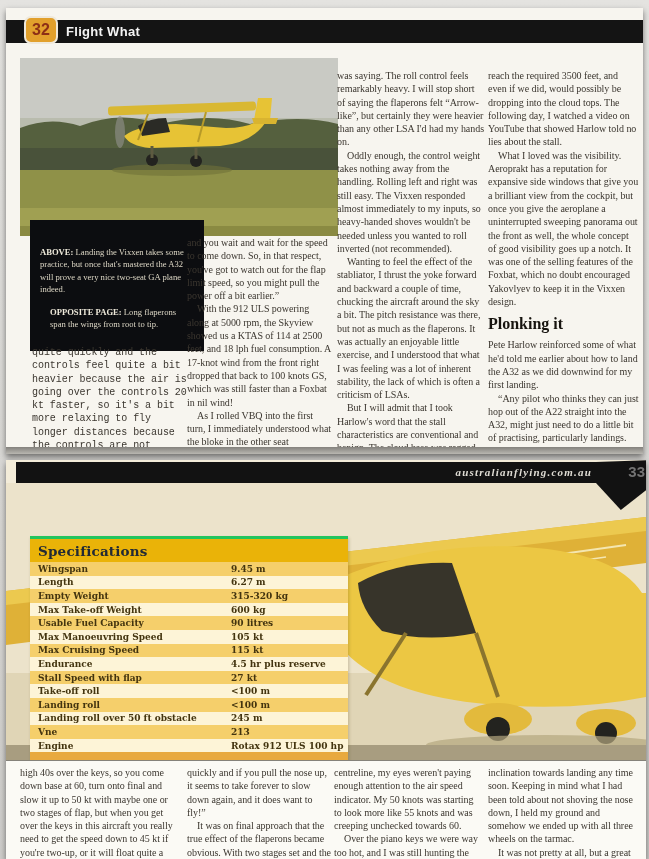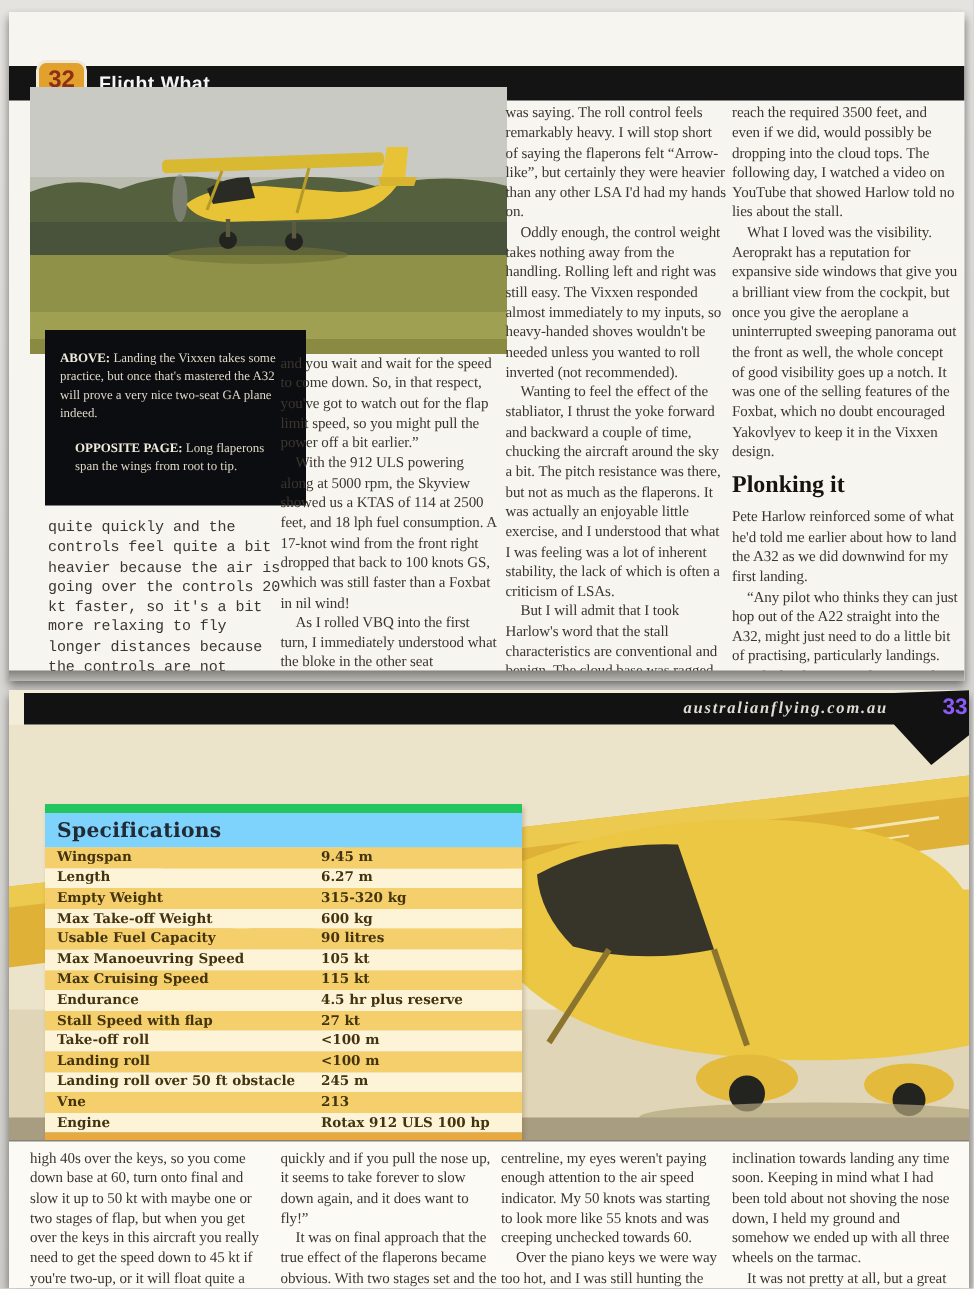--- a/index.html
+++ b/index.html
@@ -4,30 +4,30 @@
 <style>
   html,body{margin:0;padding:0;background:#c9c8c4;}
   #canvas{position:relative;width:649px;height:859px;overflow:hidden;
           background:linear-gradient(#e4e3e0,#cfcecb);
           font-family:"Liberation Serif",serif;}
   .page{position:absolute;box-shadow:0 3px 6px rgba(0,0,0,.5);overflow:hidden;}
   #page1{left:6px;top:8px;width:637px;height:446px;background:#f7f5ef;}
   #page2{left:6px;top:460px;width:640px;height:399px;background:#f3ecd9;}
 
   
-  .hdr-bar{position:absolute;left:0;top:36px;width:100%;height:23px;background:#141414;}
+  .hdr-bar{position:absolute;left:0;top:12px;width:100%;height:23px;background:#141414;}
   .pg-badge{position:absolute;left:18px;top:-4px;width:30px;height:24px;background:#e2a02c;
             border:2px solid #efe9dc;border-radius:7px;color:#8c2f16;
             font:bold 16px/24px "Liberation Sans",sans-serif;text-align:center;}
   .hdr-title{position:absolute;left:60px;top:0;color:#f4f4f4;
              font:bold 13px/23px "Liberation Sans",sans-serif;letter-spacing:.3px;}
 
   .photo1{position:absolute;left:14px;top:50px;width:318px;height:178px;background:#c7c8c2;}
   .caption{position:absolute;left:24px;top:212px;width:154px;background:#0c0d10;
-           color:#ded8c6;padding:12px 10px 10px;font-size:8.6px;line-height:1.45;}
+           color:#ded8c6;padding:26px 10px 10px;font-size:8.6px;line-height:1.45;}
   .caption p{margin:0 0 7px;}
   .caption p:last-child{margin:10px;}
   .caption b{color:#efeadb;}
 
   .col{position:absolute;}
   .col p{margin:0;font-size:10px;line-height:1.33;color:#3b362f;letter-spacing:-.05px;}
   .col p.ind{text-indent:10px;}
   .plonk{margin:7px 0 5px;font:bold 16px "Liberation Serif",serif;color:#17140f;}
 
   #p1c1{left:26px;top:338px;width:160px;font-family:Liberation Mono, monospace;}
@@ -36,31 +36,31 @@
   #p1c4{left:482px;top:61px;width:151px;}
   .edge-strip{position:absolute;left:0;bottom:0;width:100%;height:7px;
               background:linear-gradient(#83817c,#b9b7b1);}
 
   
   .hdr-bar2{position:absolute;left:10px;top:2px;width:586px;height:21px;background:#121212;}
   .site-url{position:absolute;right:10px;top:0;color:#dfdcd4;font-style:italic;
             font:italic bold 11px/21px "Liberation Serif",serif;letter-spacing:1.2px;}
   .tab33{position:absolute;left:590px;top:0;width:54px;height:50px;background:#121212;
          clip-path:polygon(0 4%,100% 0,100% 54%,46% 100%,0 46%);}
-  .tab33 span{position:absolute;right:5px;top:3px;color:#8b5cf6;
+  .tab33 span{position:absolute;right:5px;top:3px;color:#737373;
               font:bold 15px "Liberation Sans",sans-serif;text-align:right;}
 
   .photo2{position:absolute;left:0;top:23px;width:640px;height:277px;}
 
   
   .specs{position:absolute;left:24px;top:76px;width:318px;box-shadow:1px 2px 3px rgba(90,70,20,.25);}
-  .spec-title{background:#7dd3fc;border-top:6px solid #22c55e;padding:4px 0 3px 8px;
+  .spec-title{background:#eab308;border-top:3px solid #22c55e;padding:4px 0 3px 8px;
               font:bold 13.5px "DejaVu Serif",serif;color:#222a35;letter-spacing:.2px;}
   .spec-row{display:flex;height:13.6px;align-items:center;
-            font:bold 9px "DejaVu Serif",serif;color:#43340f;}
+            font:bold 9px "DejaVu Serif",serif;color:#43340f;gap:17px;}
   .spec-row .lbl{padding-left:8px;width:176px;}
   .spec-row .val{flex:1;}
   .row-a{background:#f5cf6b;}
   .row-b{background:#fdf4d7;}
   .spec-foot{height:10px;background:#e8a93f;}
 
   .band{position:absolute;left:0;top:300px;width:100%;height:99px;background:#fbfaf5;
         border-top:1px solid #85827a;}
   #p2c1{left:14px;top:306px;width:160px;}
   #p2c2{left:181px;top:306px;width:146px;}

